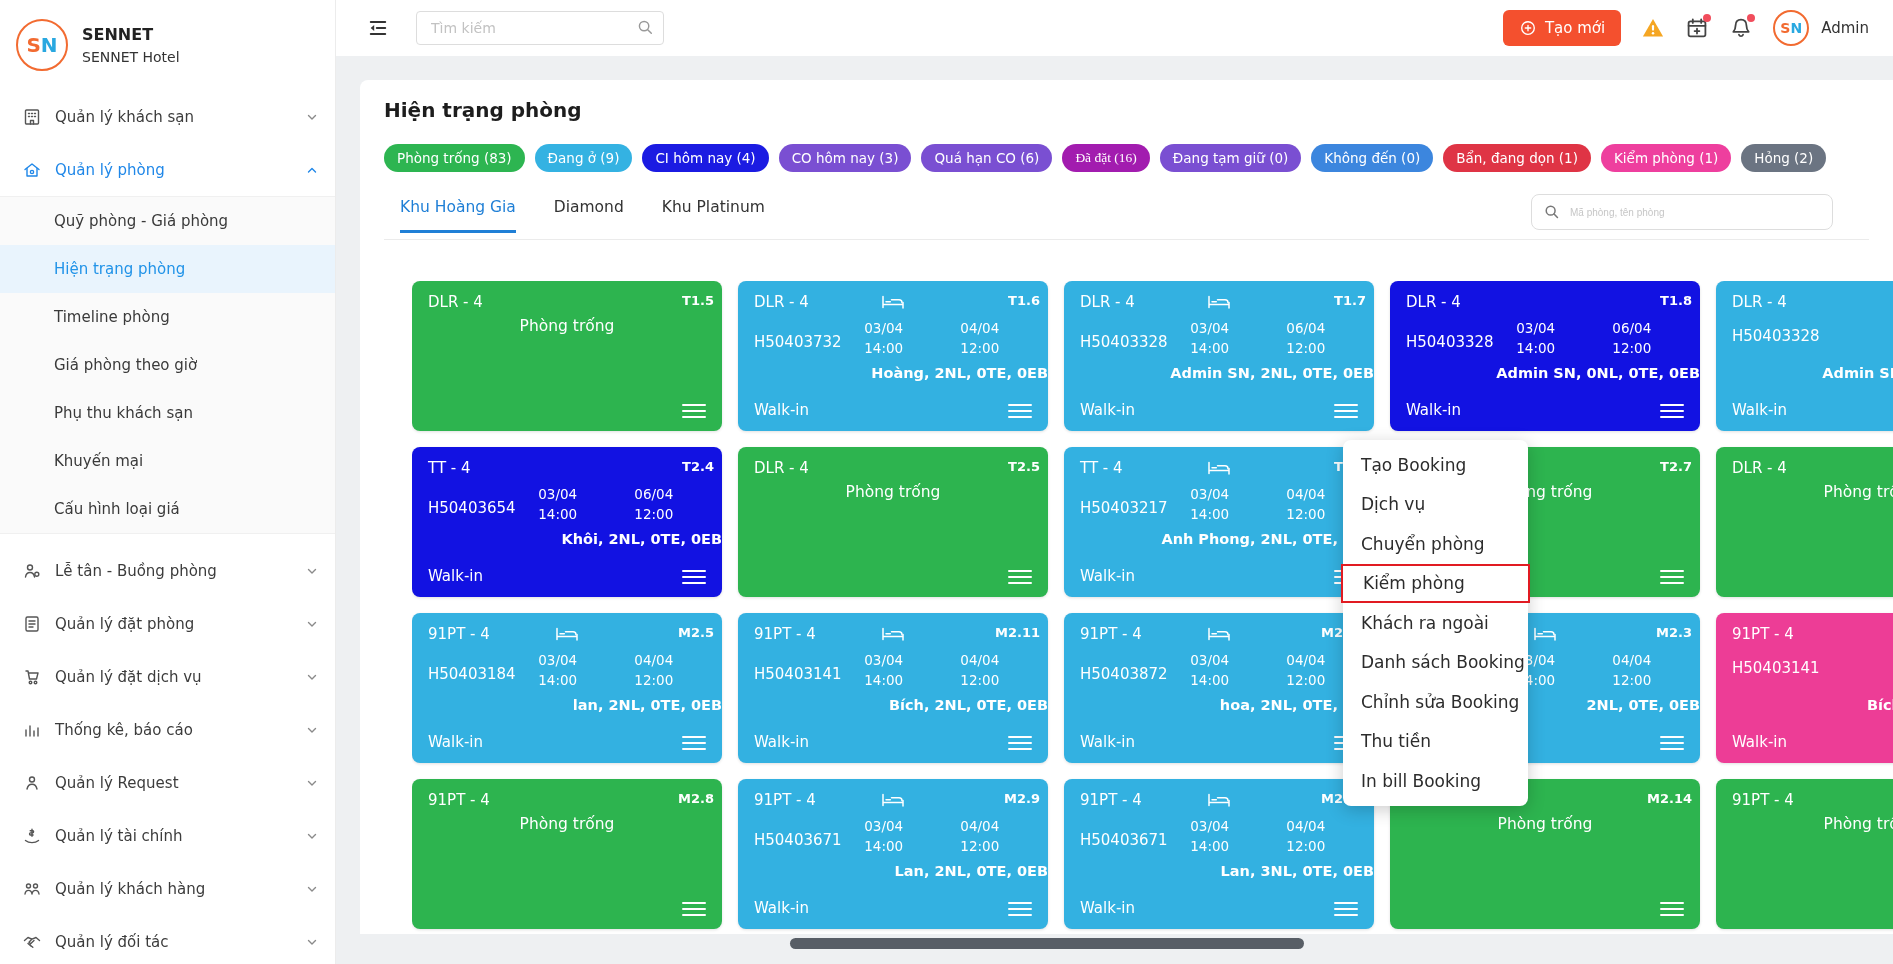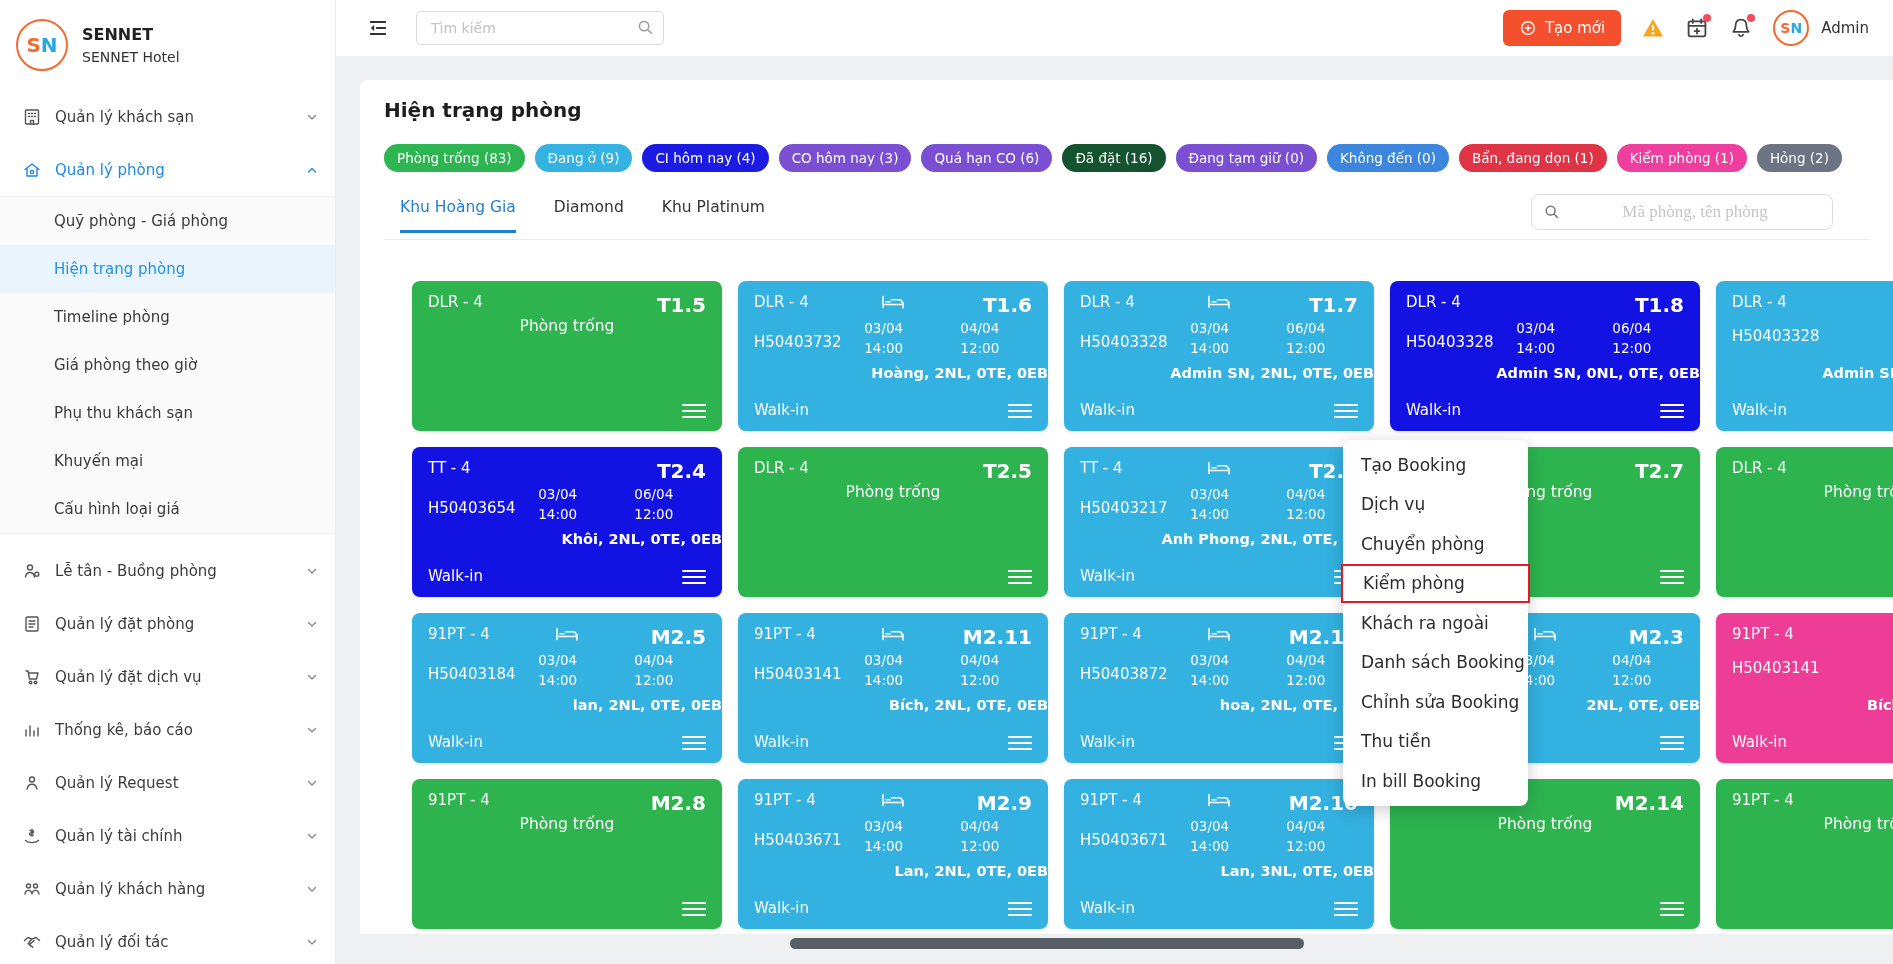--- a/index.html
+++ b/index.html
@@ -61,31 +61,31 @@
   .page-title { font-size:20px; font-weight:bold; color:#1d1d1d; }
   .pills { display:flex; gap:10px; margin-top:22px; }
   .pill { height:28px; display:flex; align-items:center; padding:0 13px; border-radius:14px;
           color:#fff; font-size:13.5px; white-space:nowrap; cursor:pointer; }
   .tabs-row { position:relative; margin-top:26px; border-bottom:1px solid #ebebeb; height:42px; }
   .tabs { display:flex; gap:38px; padding-left:16px; }
   .tab { font-size:15.5px; color:#333; padding-bottom:14px; cursor:pointer; }
   .tab.active { color:#1f7fd6; border-bottom:3px solid #1f7fd6; }
   .room-search { position:absolute; right:36px; top:-4px; width:302px; height:36px; }
   .room-search input { width:100%; height:100%; border:1px solid #ddd; border-radius:8px;
-                       padding:0 12px 0 38px; font-size:17px; outline:none; font-family:Liberation Serif, serif;text-align:center; }
+                       padding:0 12px 0 38px; font-size:10px; outline:none; font-family:Liberation Sans, sans-serif; }
   .room-search input::placeholder { color:#c6c6c6; }
   .room-search .mag { position:absolute; left:12px; top:9px; width:17px; height:17px; color:#777; }
 
   
   .grid { position:absolute; left:52px; top:201px; right:0; bottom:0; overflow:hidden; }
   .grid-row { display:flex; gap:16px; margin-bottom:16px; }
   .room-card { position:relative; flex:0 0 310px; width:310px; height:150px; border-radius:8px;
                color:#fff; cursor:pointer; box-shadow:0 1px 3px rgba(0,0,0,.12); overflow:hidden; }
   .rc-type { position:absolute; left:16px; top:12px; font-size:15px; }
-  .rc-code { position:absolute; right:16px; top:12px; font-size:20px; font-weight:bold; }
+  .rc-code { position:absolute; right:8px; top:12px; font-size:13px; font-weight:bold; }
   .rc-bed  { position:absolute; left:50%; top:13px; transform:translateX(-50%); width:26px; height:16px; }
   .rc-book { position:absolute; left:16px; top:52px; font-size:15px; }
   .rc-ci, .rc-co { position:absolute; top:38px; font-size:13.5px; line-height:1.45; text-align:center; }
   .rc-ci { left:47%; transform:translateX(-50%); }
   .rc-co { left:78%; transform:translateX(-50%); }
   .rc-guest { position:absolute; left:0; right:0; top:84px; text-align:right; font-size:14.5px;
               white-space:nowrap;font-weight:bold; }
   .rc-empty { position:absolute; left:0; right:0; top:36px; text-align:center; font-size:15.5px;
               white-space:nowrap; }
   .rc-src { position:absolute; left:16px; bottom:12px; font-size:15px; }
@@ -332,21 +332,21 @@
 
   <div class="page">
     <div class="panel">
       <h1 class="page-title">Hiện trạng phòng</h1>
       <div class="pills" id="pills">
           <span class="pill" style="background: rgb(45, 181, 81);">Phòng trống (83)</span>
           <span class="pill" style="background: rgb(52, 178, 226);">Đang ở (9)</span>
           <span class="pill" style="background: rgb(27, 27, 226);">CI hôm nay (4)</span>
           <span class="pill" style="background: rgb(122, 79, 210);">CO hôm nay (3)</span>
           <span class="pill" style="background: rgb(122, 79, 210);">Quá hạn CO (6)</span>
-          <span class="pill" style="background: #14532d;">Đã đặt (16)</span>
+          <span class="pill" style="background: #a21caf; font-family: Liberation Serif, serif;">Đã đặt (16)</span>
           <span class="pill" style="background: rgb(122, 79, 210);">Đang tạm giữ (0)</span>
           <span class="pill" style="background: rgb(60, 134, 222);">Không đến (0)</span>
           <span class="pill" style="background: rgb(223, 52, 69);">Bẩn, đang dọn (1)</span>
           <span class="pill" style="background: rgb(238, 63, 158);">Kiểm phòng (1)</span>
           <span class="pill" style="background: rgb(107, 116, 130);">Hỏng (2)</span>
         </div>
       <div class="tabs-row">
         <div class="tabs" id="tabs">
             <div class="tab active">Khu Hoàng Gia</div>
             <div class="tab">Diamond</div>

